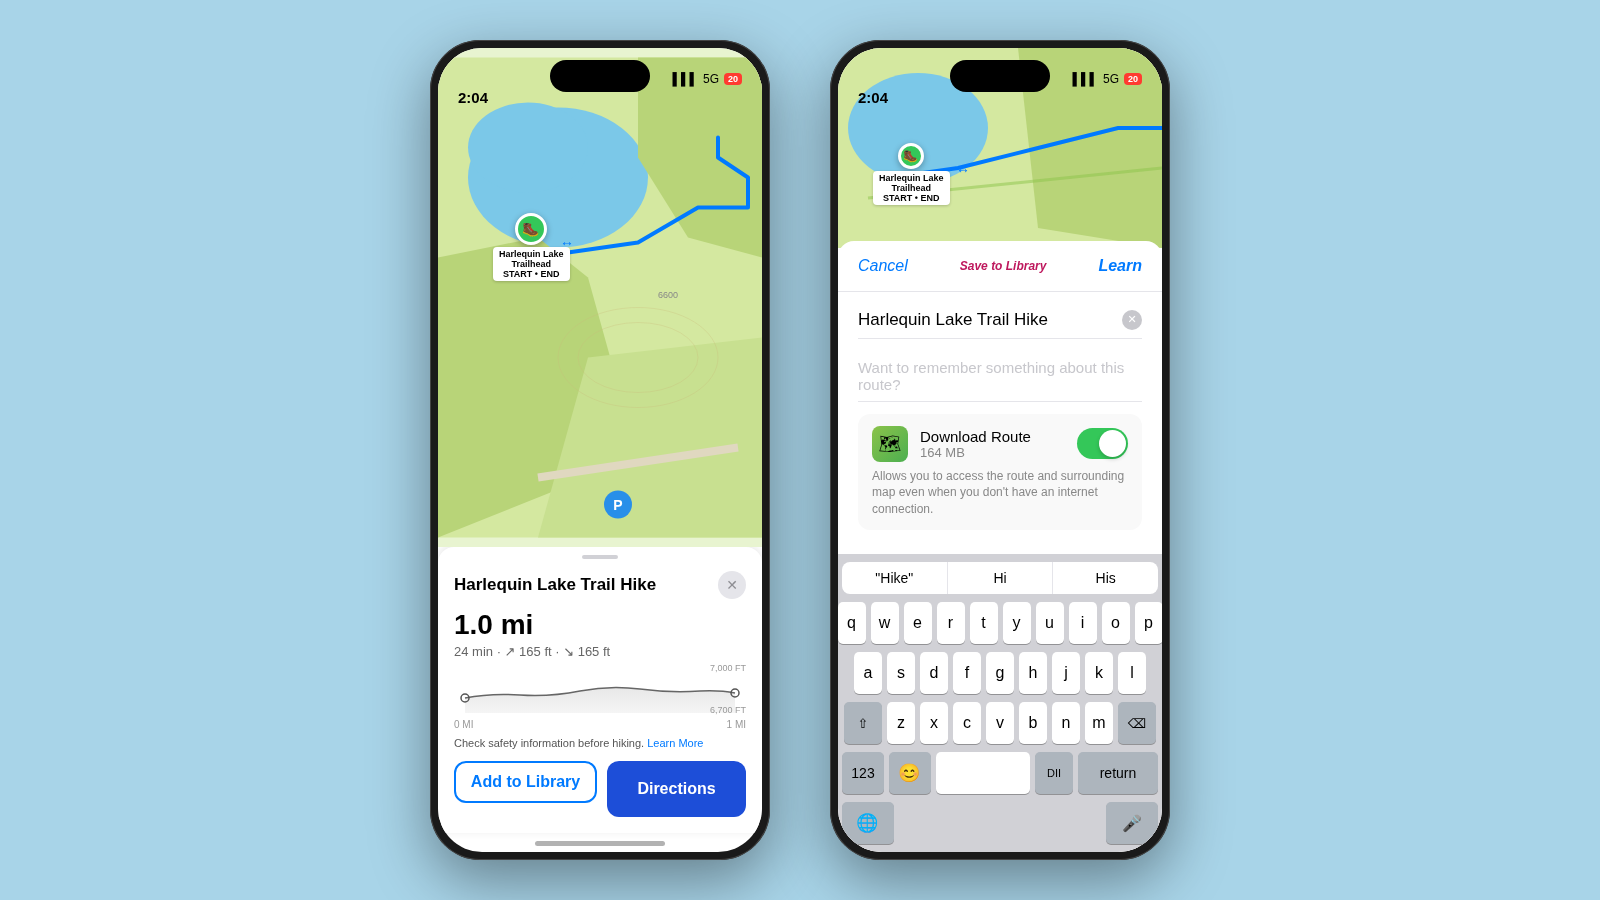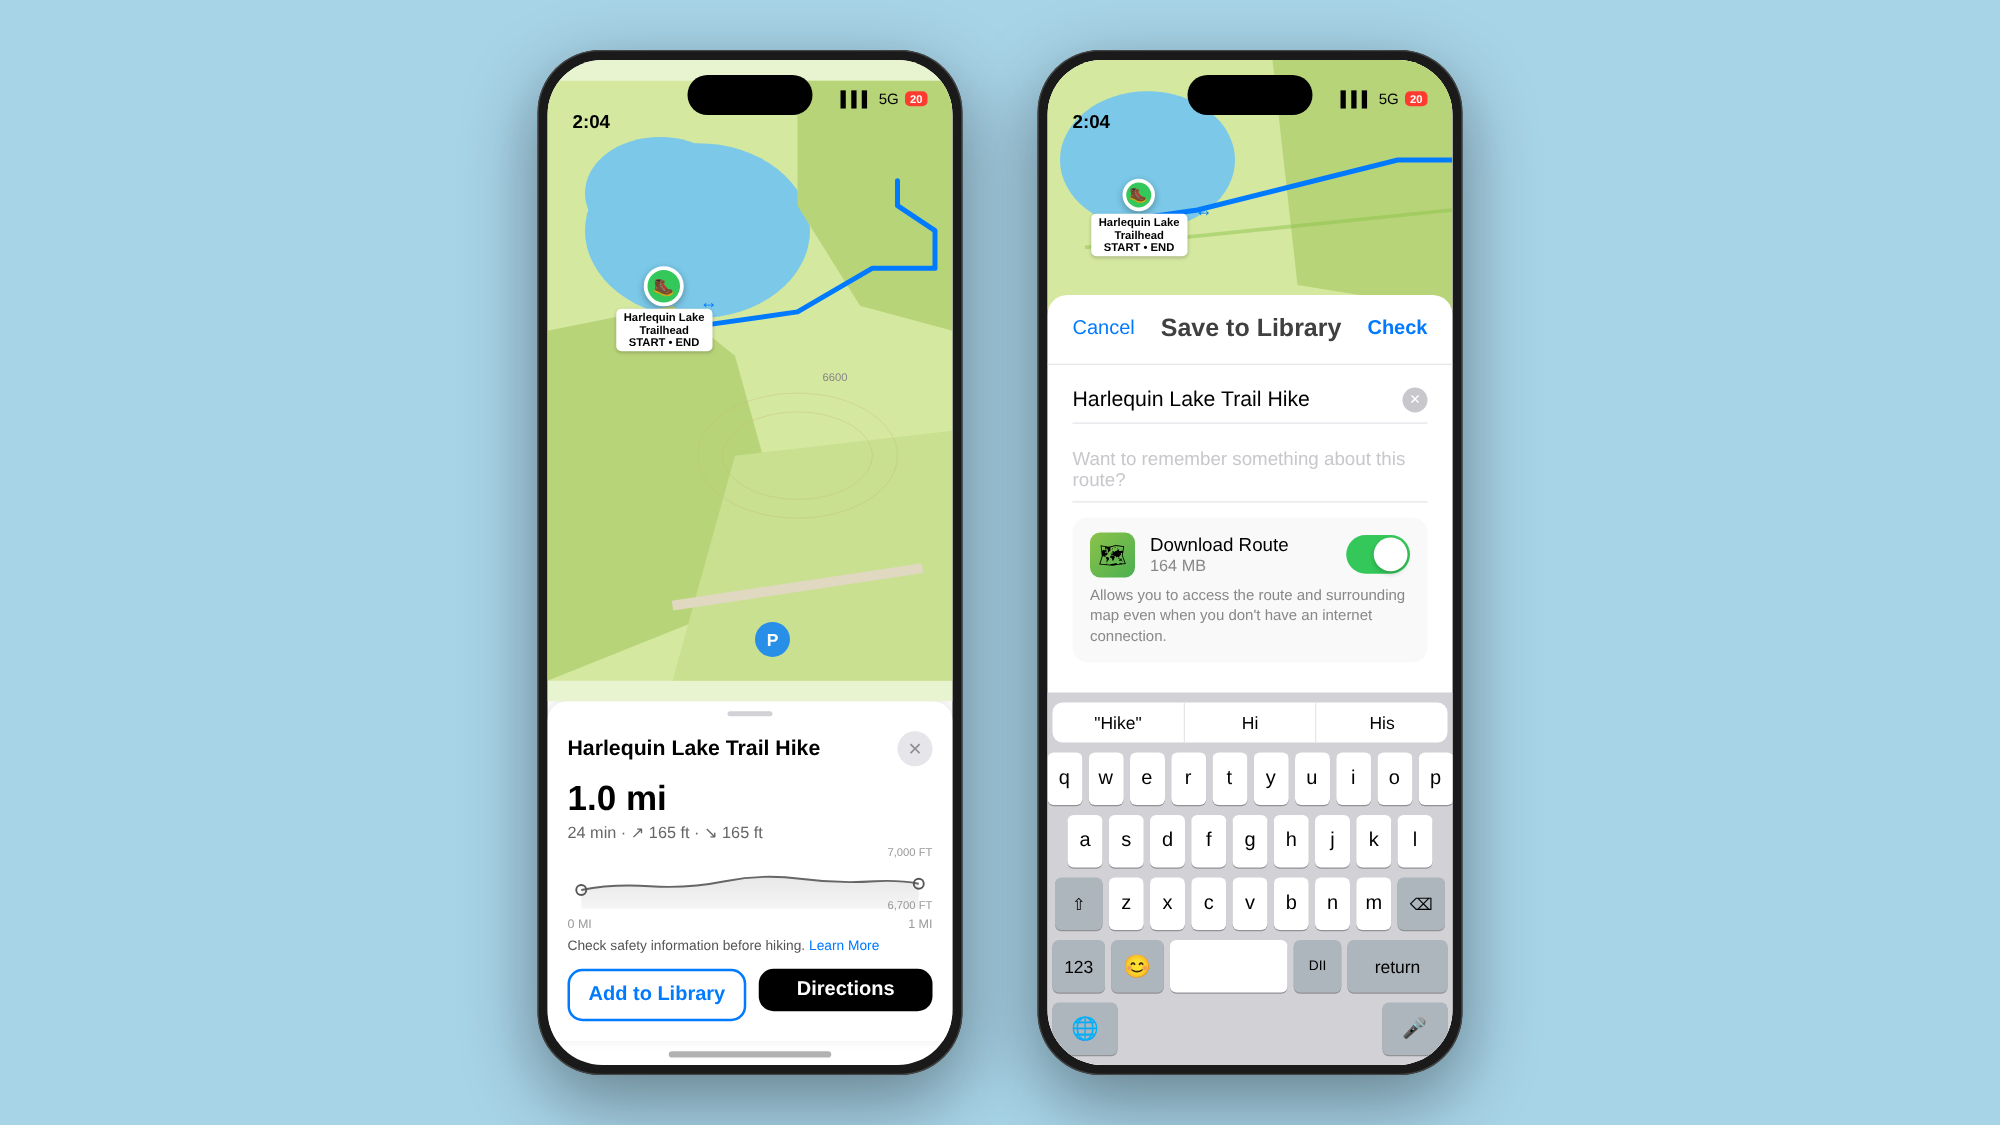--- a/index.html
+++ b/index.html
@@ -203,22 +203,22 @@
       background: #fff;
       color: #007aff;
       border-radius: 12px;
       font-size: 16px;
       font-weight: 600;
       cursor: pointer;
     }
 
     .btn-directions {
       flex: 1;
-      height: 34px;
-      background: #000000;
+      height: 56px;
+      background: #1d4ed8;
       color: #fff;
       border: none;
       border-radius: 12px;
       font-size: 16px;
       font-weight: 600;
       cursor: pointer;
     }
 
     
     .save-modal {
@@ -230,32 +230,33 @@
       border-radius: 16px 16px 0 0;
       z-index: 30;
     }
 
     .modal-header {
       display: flex;
       align-items: center;
       justify-content: space-between;
       padding: 16px 20px;
       border-bottom: 1px solid #e5e5ea;
+      font-style: italic;
     }
 
     .modal-cancel {
       color: #007aff;
       font-size: 16px;
       cursor: pointer;
     }
 
     .modal-title {
-      font-size: 20px;
+      font-size: 12px;
       font-weight: 600;
-      color: #404040;
+      color: #be185d;
     }
 
     .modal-done {
       color: #007aff;
       font-size: 16px;
       font-weight: 600;
       cursor: pointer;
     }
 
     .modal-body {
@@ -633,21 +634,21 @@
           <div>START • END</div>
         </div>
       </div>
       <div style="position:absolute; left:118px; top:112px; font-size:14px; color:#007aff;">↔</div>
     </div>
 
     <div class="save-modal">
       <div class="modal-header">
         <span class="modal-cancel">Cancel</span>
         <span class="modal-title">Save to Library</span>
-        <span class="modal-done">Check</span>
+        <span class="modal-done">Learn</span>
       </div>
 
       <div class="modal-body">
 
         <div class="route-name-input">
           <span class="route-name-text">Harlequin Lake Trail Hike</span>
           <div class="clear-btn">✕</div>
         </div>
 
         <div class="note-placeholder">Want to remember something about this route?</div>

